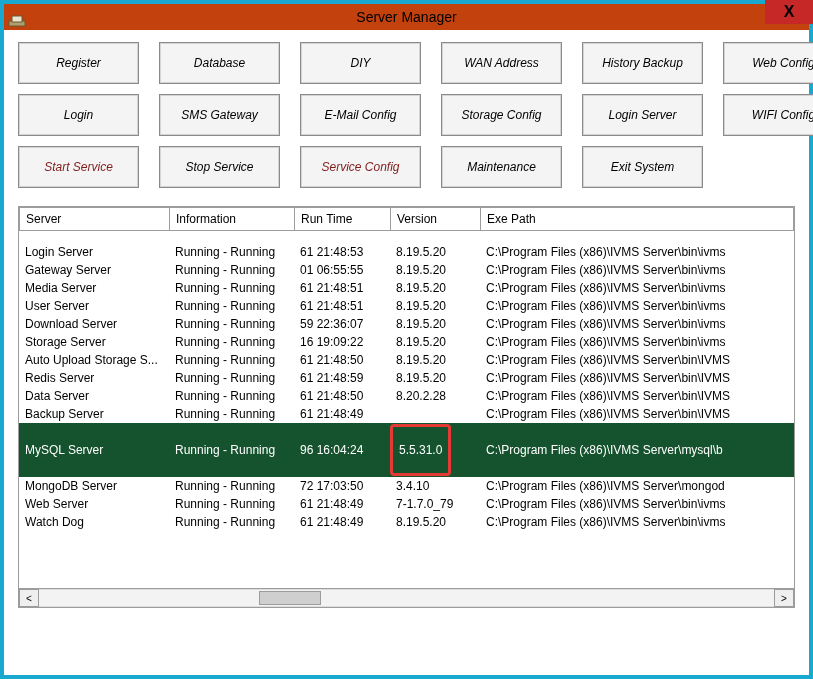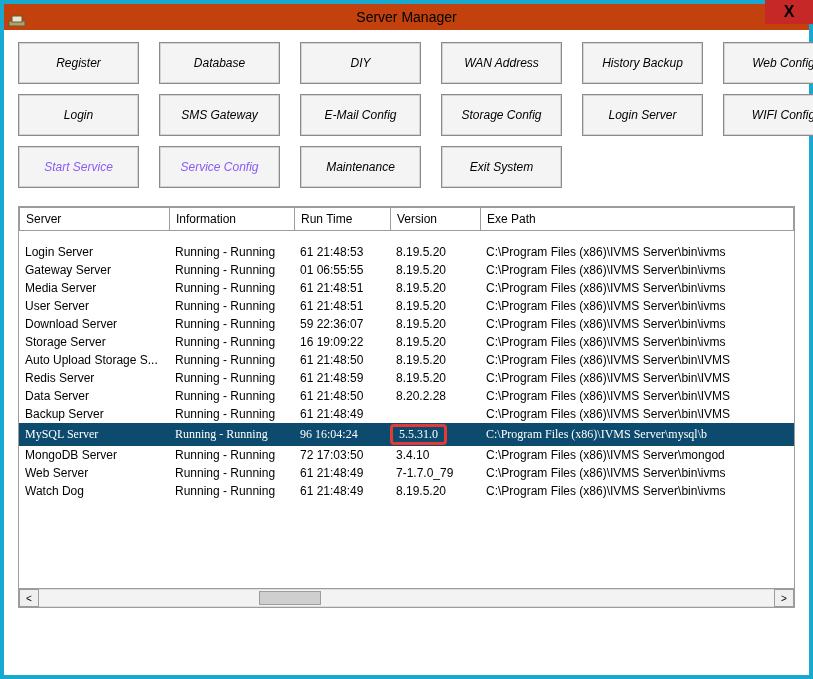--- a/index.html
+++ b/index.html
@@ -3,33 +3,33 @@
 <meta charset="utf-8">
 <style>
   html,body{margin:0;padding:0;font-family:"Segoe UI",Tahoma,sans-serif;font-size:12px;color:#000;background:#fff;}
   .window{width:813px;height:679px;box-sizing:border-box;border:4px solid #19a8cf;background:#fff;position:relative;}
   .titlebar{height:26px;background:#c2410c;position:relative;display:flex;align-items:center;} 
   .title-text{position:absolute;left:0;right:0;text-align:center;font-size:14px;}
   .close-btn{position:absolute;right:-4px;top:-4px;width:48px;height:24px;background:#c62828;color:#000;display:flex;align-items:center;justify-content:center;font-weight:bold;font-size:16px;}
   .content{padding:12px 14px 8px 14px;}
   .btn-grid{display:grid;grid-template-columns:repeat(6,121px);grid-auto-rows:42px;gap:10px 20px;margin-bottom:18px;font-style:italic;}
   .btn{border:1px solid #8a8a8a;background:#f4f4f4;box-shadow:0 0 0 1px #d4d4d4 inset;font-size:12px;display:flex;align-items:center;justify-content:center;cursor:pointer;}
-  .btn.disabled{color:#8b5cf6;cursor:default;}
+  .btn.disabled{color:#7f1d1d;cursor:default;}
   .table-wrap{border:1px solid #9c9c9c;height:400px;overflow:hidden;display:flex;flex-direction:column;}
   table{border-collapse:collapse;width:100%;table-layout:fixed;}
   th,td{text-align:left;padding:1px 6px;font-size:12px;white-space:nowrap;overflow:hidden;height:16px;}
   thead th{border:1px solid #9c9c9c;background:#fff;font-weight:normal;height:20px;}
   .col-server  {width:150px;}
   .col-info    {width:125px;}
   .col-runtime {width:96px;}
   .col-version {width:90px;}
   .col-path    {width:auto;}
   tbody td{border:none;}
-  tbody tr.sel td{background:#0c4a6e;color:#fff;font-family:Liberation Serif, serif;}
-  .version-box{display:inline-block;border:3px solid #e53935;border-radius:4px;padding:0 6px;margin-left:-6px;}
+  tbody tr.sel td{background:#14532d;color:#fff;}
+  .version-box{display:inline-block;border:3px solid #e53935;border-radius:4px;padding:16px 6px;margin-left:-6px;}
   .tbody-wrap{flex:1;overflow:hidden;margin-top:12px;}
   .hscroll{height:18px;border-top:1px solid #9c9c9c;display:flex;align-items:stretch;}
   .hs-btn{width:18px;border:1px solid #9c9c9c;background:#efefef;display:flex;align-items:center;justify-content:center;font-size:10px;cursor:pointer;}
   .hs-track{flex:1;background:#f3f3f3;position:relative;border-top:1px solid #ddd;border-bottom:1px solid #ddd;}
   .hs-thumb{position:absolute;left:220px;top:1px;width:60px;bottom:1px;background:#cfcfcf;border:1px solid #9c9c9c;}
   .sys-icon{width:18px;height:14px;margin:6px 0 0 4px;}
   .sys-icon svg{width:18px;height:14px;}
 </style>
 </head>
 <body>
@@ -83,20 +83,23 @@
           <span>Storage Config</span>
         </div>
         <div class="btn">
           <span>Login Server</span>
         </div>
         <div class="btn">
           <span>WIFI Config</span>
         </div>
         <div class="btn disabled">
           <span>Start Service</span>
+        </div>
+        <div class="btn">
+          <span>Stop Service</span>
         </div>
         <div class="btn disabled">
           <span>Service Config</span>
         </div>
         <div class="btn">
           <span>Maintenance</span>
         </div>
         <div class="btn">
           <span>Exit System</span>
         </div>

